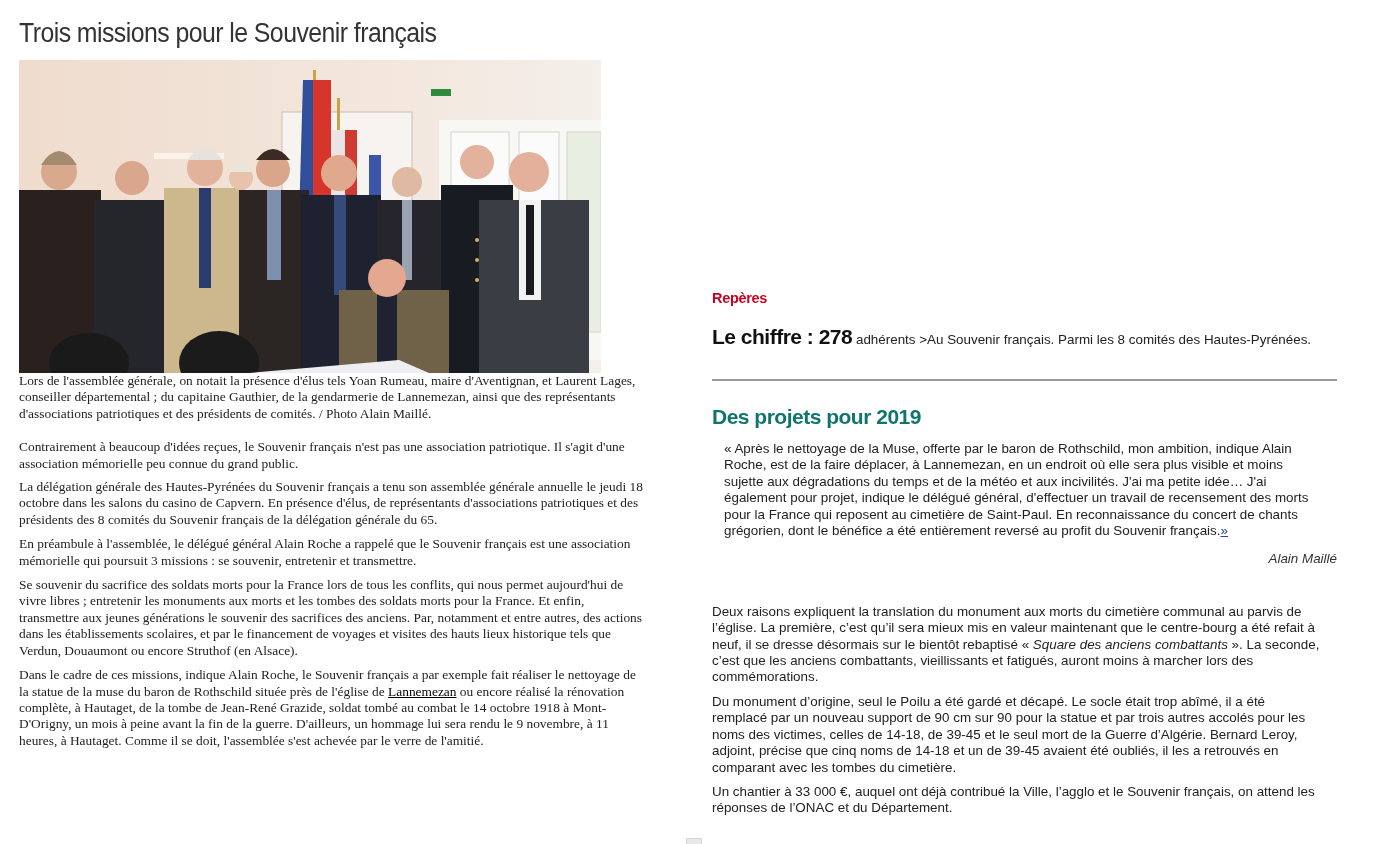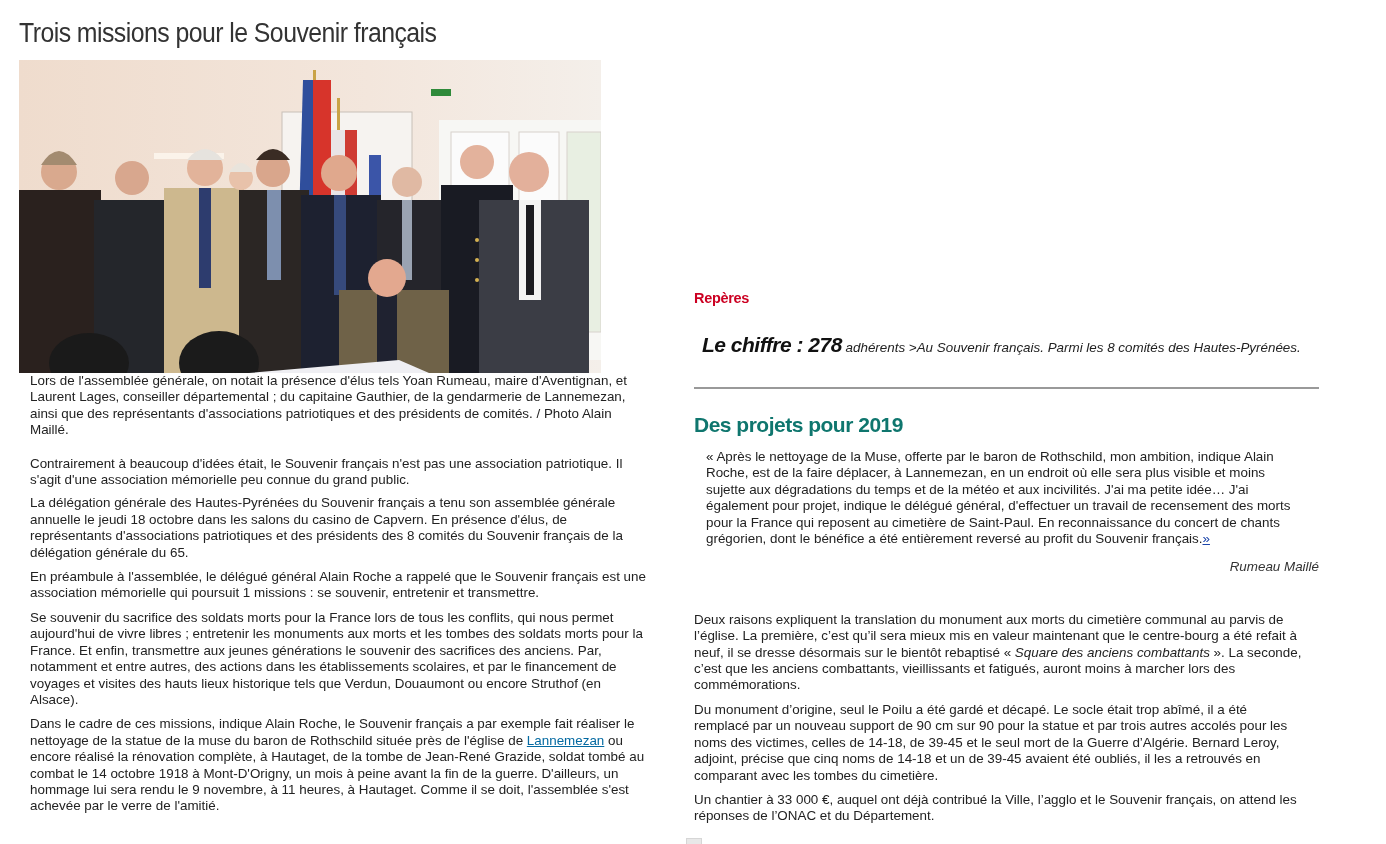--- a/index.html
+++ b/index.html
@@ -41,49 +41,48 @@
     .photo svg { display: block; width: 100%; height: 100%; }
     .left-text {
       position: absolute;
       left: 19px;
       top: 373px;
       width: 628px;
       font-size: 13.4px;
       line-height: 16.4px;
       color: #222222;
     }
-    .left-text p { margin: 0 0 8px 11px; }
+    .left-text p { margin: 0 0 8px 0; font-family: Liberation Serif, serif; }
     .caption { margin-bottom: 17px !important; }
     .lead { margin-bottom: 7px !important; }
     a.inline-link {
-      color: #0369a1;
+      color: #000000;
       text-decoration: underline;
     }
     .right-col {
       position: absolute;
-      left: 694px;
+      left: 712px;
       top: 290px;
       width: 625px;
       font-size: 13.4px;
       line-height: 16.4px;
       color: #222222;
     }
     .reperes {
       font-weight: bold;
       color: #cc0022;
       font-size: 14.5px;
       letter-spacing: -0.3px;
       margin: 0;
       height: 38px;
     }
     .chiffre {
-      margin: 8px;
+      margin: 0;
       font-size: 13.4px;
       line-height: 18px;
-      font-style: italic;
     }
     .chiffre .big {
       font-weight: bold;
       font-size: 21px;
       color: #111111;
       letter-spacing: -0.5px;
     }
     .rule {
       margin: 30px 0 0 0;
       border: 0;
@@ -214,32 +213,32 @@
 
     <ellipse cx="70" cy="303" rx="40" ry="30" fill="#1a1a1a"></ellipse>
     <ellipse cx="200" cy="303" rx="40" ry="32" fill="#1b1b1b"></ellipse>
 
     <polygon points="230,313 380,300 410,313" fill="#efeff3"></polygon>
   </svg>
 </div>
 
 <div class="left-text">
   <p class="caption">Lors de l'assemblée générale, on notait la présence d'élus tels Yoan Rumeau, maire d'Aventignan, et Laurent Lages, conseiller départemental ; du capitaine Gauthier, de la gendarmerie de Lannemezan, ainsi que des représentants d'associations patriotiques et des présidents de comités. / Photo Alain Maillé.</p>
-  <p class="lead">Contrairement à beaucoup d'idées était, le Souvenir français n'est pas une association patriotique. Il s'agit d'une association mémorielle peu connue du grand public.</p>
+  <p class="lead">Contrairement à beaucoup d'idées reçues, le Souvenir français n'est pas une association patriotique. Il s'agit d'une association mémorielle peu connue du grand public.</p>
   <p>La délégation générale des Hautes-Pyrénées du Souvenir français a tenu son assemblée générale annuelle le jeudi 18 octobre dans les salons du casino de Capvern. En présence d'élus, de représentants d'associations patriotiques et des présidents des 8 comités du Souvenir français de la délégation générale du 65.</p>
-  <p>En préambule à l'assemblée, le délégué général Alain Roche a rappelé que le Souvenir français est une association mémorielle qui poursuit 1 missions : se souvenir, entretenir et transmettre.</p>
+  <p>En préambule à l'assemblée, le délégué général Alain Roche a rappelé que le Souvenir français est une association mémorielle qui poursuit 3 missions : se souvenir, entretenir et transmettre.</p>
   <p>Se souvenir du sacrifice des soldats morts pour la France lors de tous les conflits, qui nous permet aujourd'hui de vivre libres ; entretenir les monuments aux morts et les tombes des soldats morts pour la France. Et enfin, transmettre aux jeunes générations le souvenir des sacrifices des anciens. Par, notamment et entre autres, des actions dans les établissements scolaires, et par le financement de voyages et visites des hauts lieux historique tels que Verdun, Douaumont ou encore Struthof (en Alsace).</p>
   <p><span>Dans le cadre de ces missions, indique Alain Roche, le Souvenir français a par exemple fait réaliser le nettoyage de la statue de la muse du baron de Rothschild située près de l'église de </span><a class="inline-link" href="#">Lannemezan</a><span> ou encore réalisé la rénovation complète, à Hautaget, de la tombe de Jean-René Grazide, soldat tombé au combat le 14 octobre 1918 à Mont-D'Origny, un mois à peine avant la fin de la guerre. D'ailleurs, un hommage lui sera rendu le 9 novembre, à 11 heures, à Hautaget. Comme il se doit, l'assemblée s'est achevée par le verre de l'amitié.</span></p>
 </div>
 
 <div class="right-col">
   <div class="reperes">Repères</div>
   <p class="chiffre"><span class="big">Le chiffre : 278</span><span> adhérents &gt;Au Souvenir français. Parmi les 8 comités des Hautes-Pyrénées.</span></p>
   <hr class="rule">
   <h2 class="projets-title">Des projets pour 2019</h2>
   <p class="quote"><span>« Après le nettoyage de la Muse, offerte par le baron de Rothschild, mon ambition, indique Alain Roche, est de la faire déplacer, à Lannemezan, en un endroit où elle sera plus visible et moins sujette aux dégradations du temps et de la météo et aux incivilités. J'ai ma petite idée… J'ai également pour projet, indique le délégué général, d'effectuer un travail de recensement des morts pour la France qui reposent au cimetière de Saint-Paul. En reconnaissance du concert de chants grégorien, dont le bénéfice a été entièrement reversé au profit du Souvenir français.</span><a class="end-quote" href="#">»</a></p>
-  <p class="author">Rumeau Maillé</p>
+  <p class="author">Alain Maillé</p>
   <p class="body-p first-body"><span>Deux raisons expliquent la translation du monument aux morts du cimetière communal au parvis de l’église. La première, c’est qu’il sera mieux mis en valeur maintenant que le centre-bourg a été refait à neuf, il se dresse désormais sur le bientôt rebaptisé « </span><em>Square des anciens combattants</em><span> ». La seconde, c’est que les anciens combattants, vieillissants et fatigués, auront moins à marcher lors des commémorations.</span></p>
   <p class="body-p">Du monument d’origine, seul le Poilu a été gardé et décapé. Le socle était trop abîmé, il a été remplacé par un nouveau support de 90 cm sur 90 pour la statue et par trois autres accolés pour les noms des victimes, celles de 14-18, de 39-45 et le seul mort de la Guerre d’Algérie. Bernard Leroy, adjoint, précise que cinq noms de 14-18 et un de 39-45 avaient été oubliés, il les a retrouvés en comparant avec les tombes du cimetière.</p>
   <p class="body-p">Un chantier à 33 000 €, auquel ont déjà contribué la Ville, l’agglo et le Souvenir français, on attend les réponses de l’ONAC et du Département.</p>
 </div>
 
 <div class="scroll-stub"></div>
 
 </body></html>

